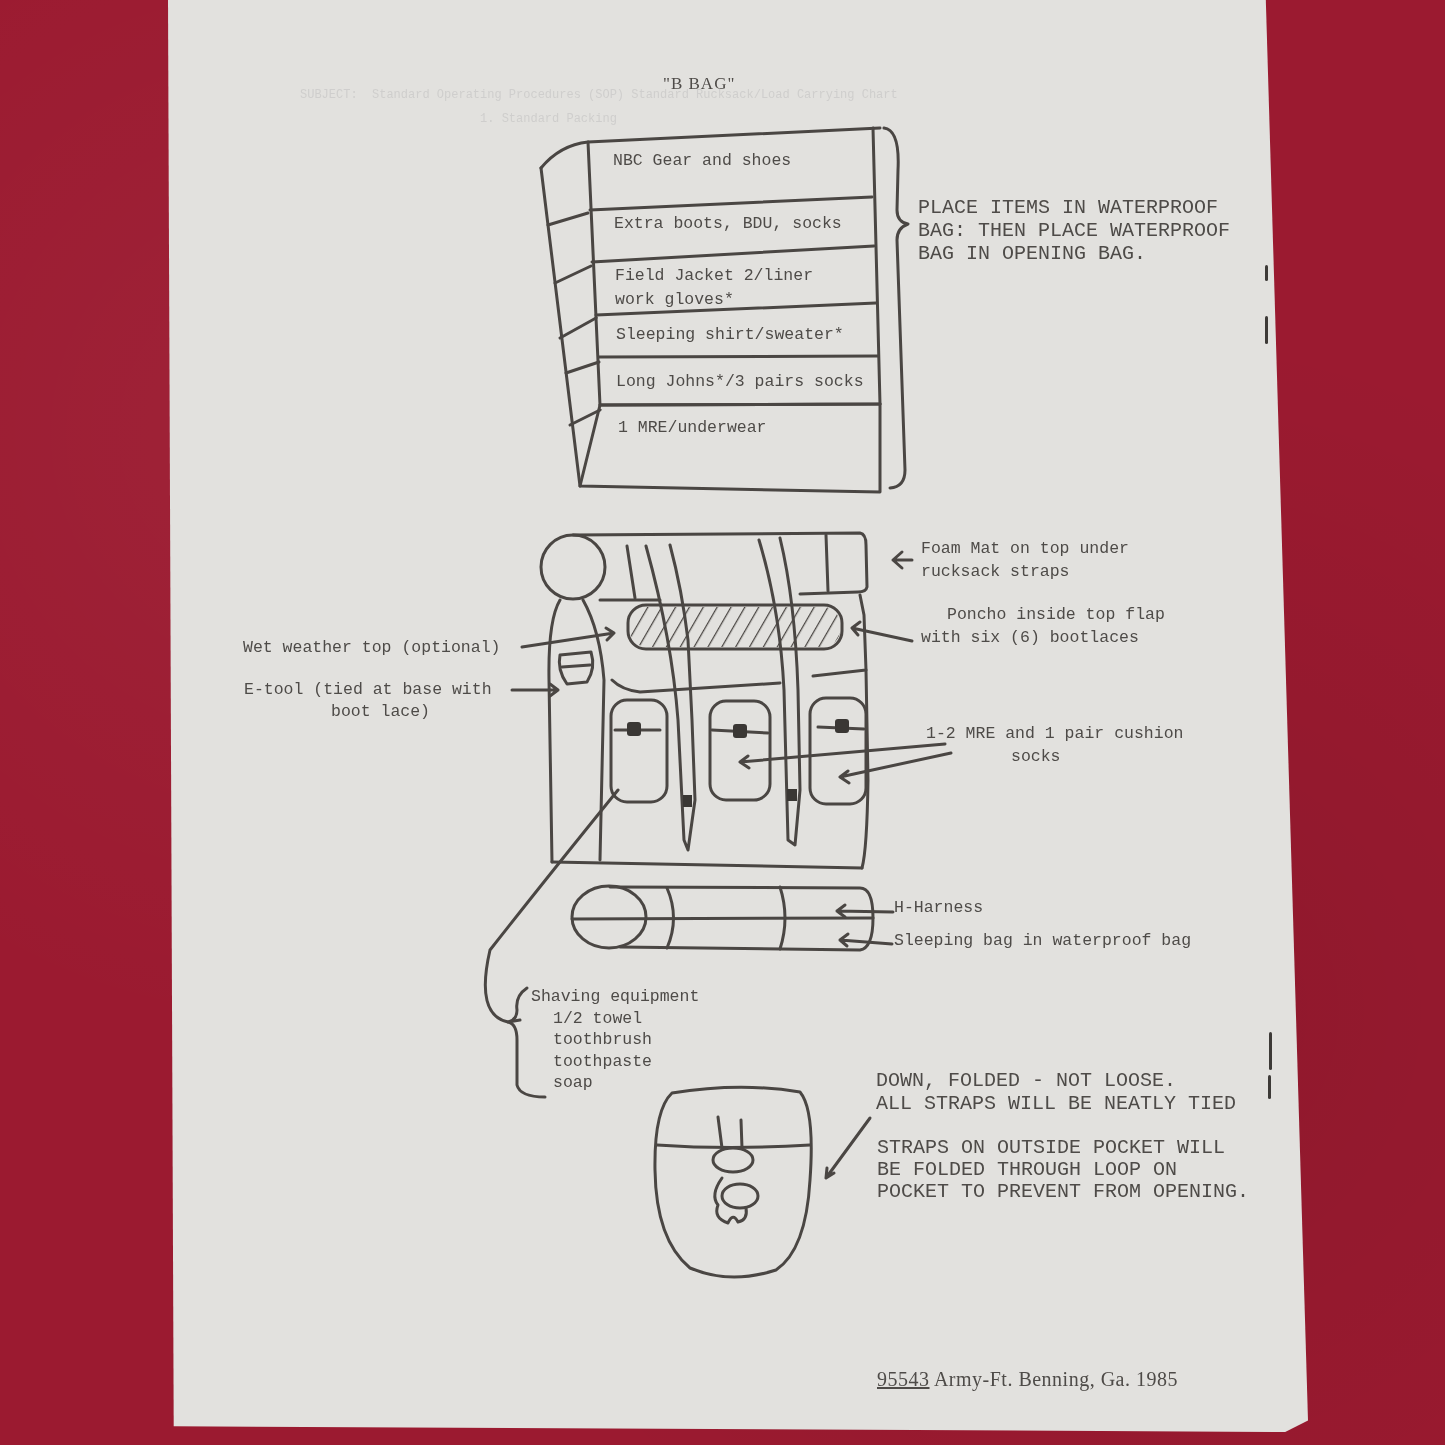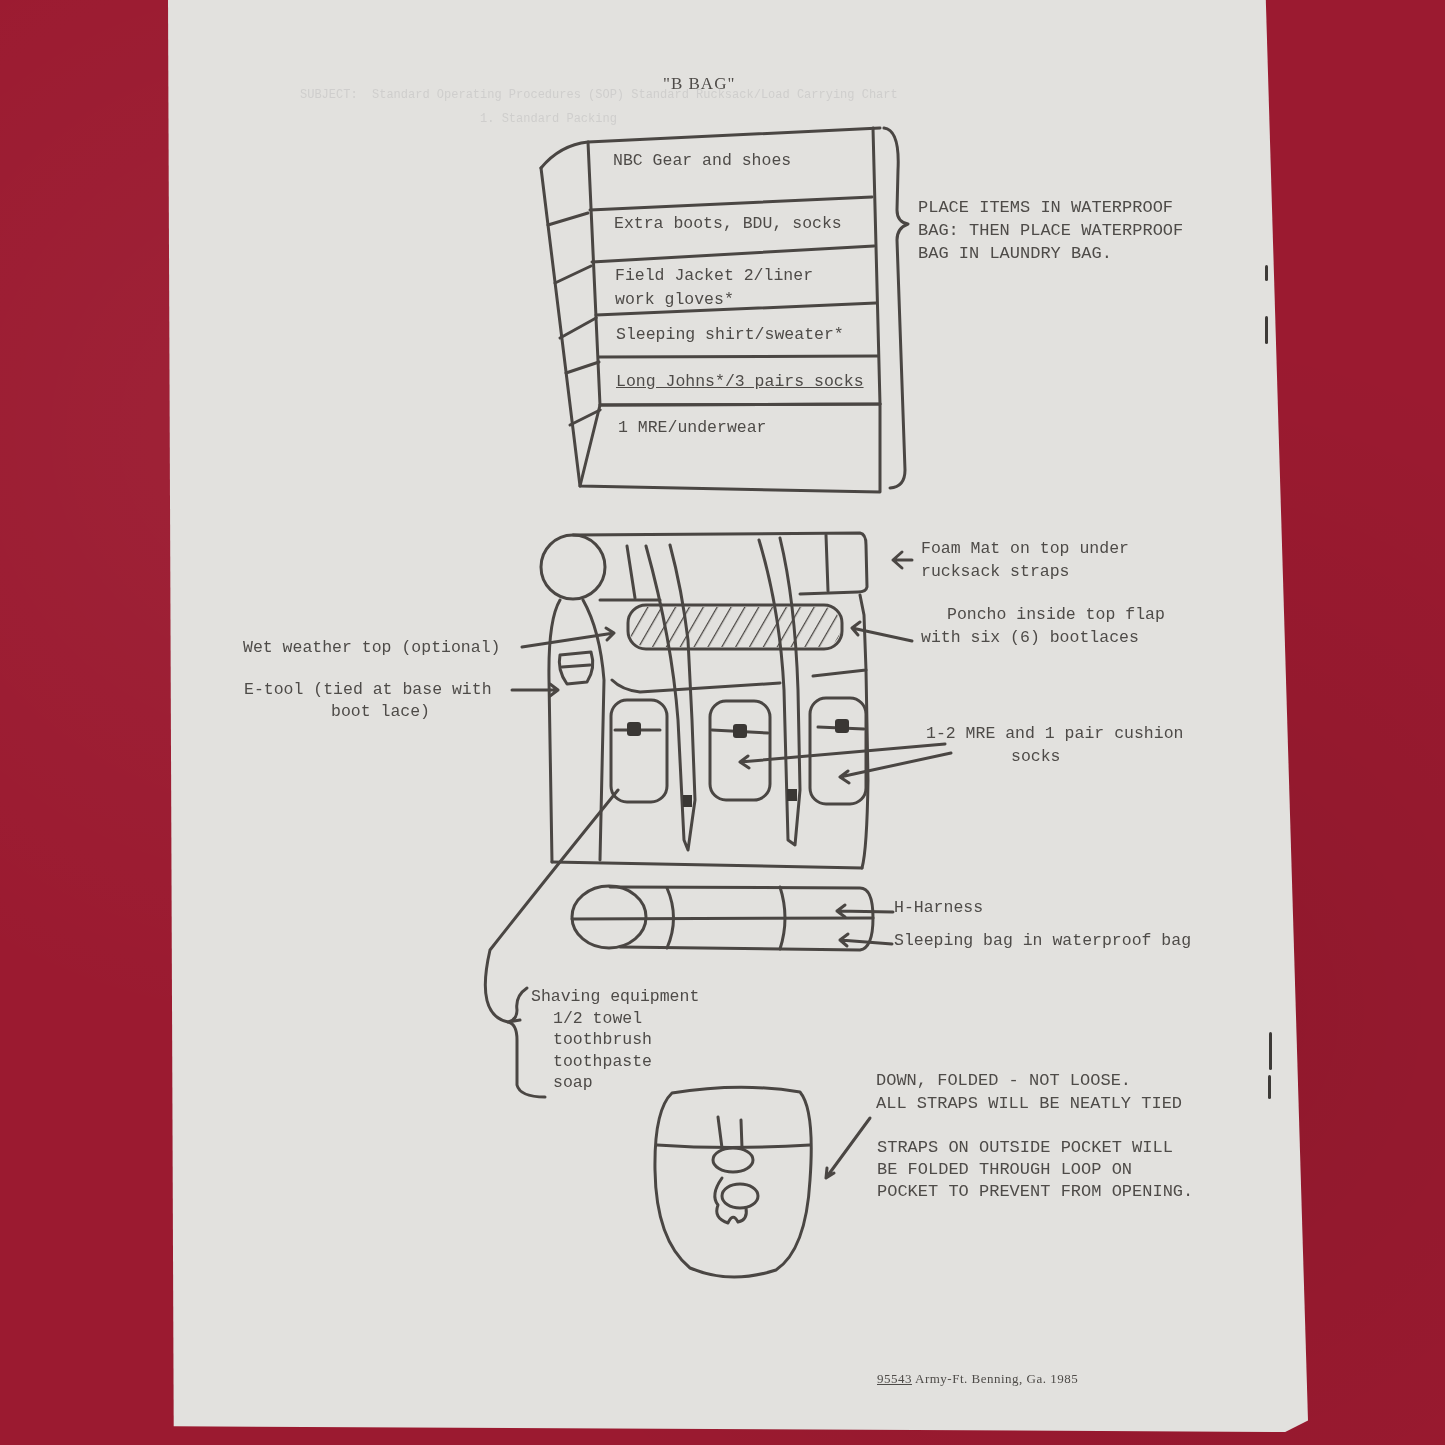--- a/index.html
+++ b/index.html
@@ -13,24 +13,24 @@
     font-family: "Liberation Mono", "DejaVu Sans Mono", monospace;
     color: #4a4744;
   }
   .paper-wide {
     position: absolute; left: 168px; top: 0; width: 1140px; height: 1432px;
     background: #e2e1de;
     clip-path: polygon(0 0, 96.3% 0, 100% 99.2%, 98% 100%, 0.5% 99.6%);
   }
   .t { position: absolute; white-space: pre; font-size: 16.5px; line-height: 22px; color: #4e4b48; }
   .title { font-family: "Liberation Serif", serif; font-size: 17px; letter-spacing: 1px; }
-  .caps { font-size: 17px; line-height: 22px; }
+  .caps { font-size: 20px; line-height: 22px; }
   svg.draw { position: absolute; left: 0; top: 0; width: 1445px; height: 1445px; pointer-events: none; }
   .staple { position: absolute; width: 3px; background: #3d3a37; border-radius: 2px; }
-  .footer { font-family: "Liberation Serif", serif; font-size: 13px; letter-spacing: 0.5px; }
+  .footer { font-family: "Liberation Serif", serif; font-size: 20px; letter-spacing: 0.5px; }
   .footer .num { text-decoration: underline; }
   .ghost { position: absolute; font-size: 12px; color: rgba(120,120,130,0.18); white-space: pre; }
 </style>
 </head>
 <body>
 
 <div class="paper-wide"></div>
 
 <div class="ghost" style="left:300px;top:88px;">SUBJECT:  Standard Operating Procedures (SOP) Standard Rucksack/Load Carrying Chart</div>
 <div class="ghost" style="left:300px;top:112px;">                         1. Standard Packing</div>
@@ -139,26 +139,26 @@
   <rect x="787" y="789" width="10" height="12" fill="#3a3734"></rect>
 </svg>
 
 <div class="t title" style="left:663px;top:73px;">"B BAG"</div>
 
 <div class="t" style="left:613px;top:150px;">NBC Gear and shoes</div>
 <div class="t" style="left:614px;top:213px;">Extra boots, BDU, socks</div>
 <div class="t" style="left:615px;top:265px;">Field Jacket 2/liner</div>
 <div class="t" style="left:615px;top:289px;text-align:center;">work gloves*</div>
 <div class="t" style="left:616px;top:324px;">Sleeping shirt/sweater*</div>
-<div class="t" style="left:616px;top:371px;text-decoration:underline;">Long Johns*/3 pairs socks</div>
+<div class="t" style="left:616px;top:371px;">Long Johns*/3 pairs socks</div>
 <div class="t" style="left:618px;top:417px;">1 MRE/underwear</div>
 
 <div class="t caps" style="left:918px;top:197px;">PLACE ITEMS IN WATERPROOF</div>
 <div class="t caps" style="left:918px;top:220px;">BAG: THEN PLACE WATERPROOF</div>
-<div class="t caps" style="left:918px;top:243px;">BAG IN LAUNDRY BAG.</div>
+<div class="t caps" style="left:918px;top:243px;">BAG IN OPENING BAG.</div>
 
 <div class="t" style="left:921px;top:538px;">Foam Mat on top under</div>
 <div class="t" style="left:921px;top:561px;">rucksack straps</div>
 <div class="t" style="left:921px;top:604px;margin-left:26px;">Poncho inside top flap</div>
 <div class="t" style="left:921px;top:627px;">with six (6) bootlaces</div>
 <div class="t" style="left:243px;top:637px;">Wet weather top (optional)</div>
 <div class="t" style="left:244px;top:679px;">E-tool (tied at base with</div>
 <div class="t" style="left:331px;top:701px;">boot lace)</div>
 <div class="t" style="left:926px;top:723px;">1-2 MRE and 1 pair cushion</div>
 <div class="t" style="left:967px;top:746px;margin-left:44px;">socks</div>

